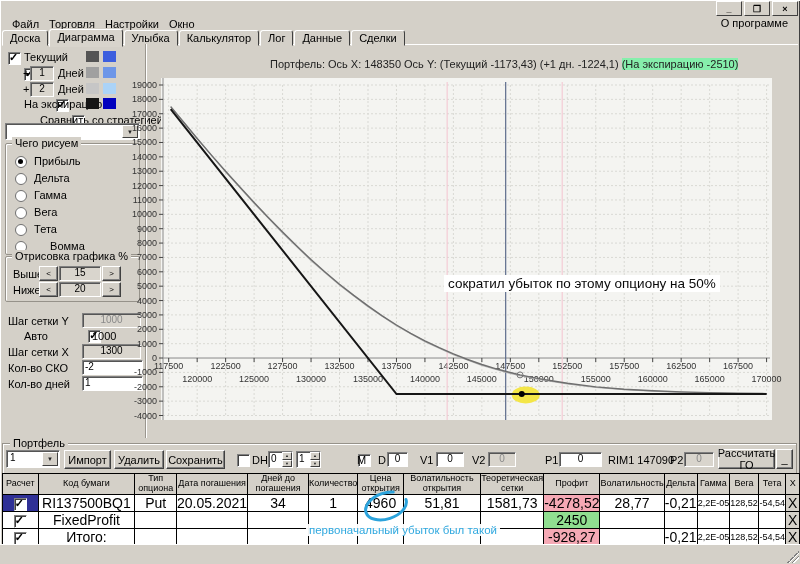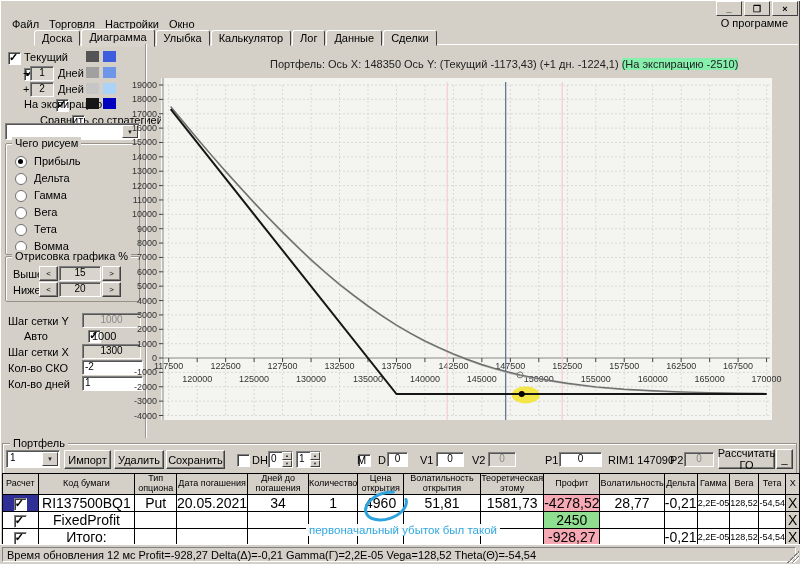--- a/index.html
+++ b/index.html
@@ -15,21 +15,21 @@
   #app-icon:before{content:"";position:absolute;left:1px;bottom:1px;width:3px;height:6px;background:#2a4fd0;}
   #app-icon:after{content:"";position:absolute;left:6px;bottom:1px;width:3px;height:9px;background:#7aa0e8;}
   .win-btn{width:24px;height:13px;background:#d4d0c8;color:#000;font-size:9px;font-weight:bold;
     display:flex;align-items:center;justify-content:center;border:1px solid;border-color:#fff #404040 #404040 #fff;margin-left:2px;}
   #win-btns{position:absolute;right:2px;top:1px;display:flex;}
   
   #menubar{position:absolute;left:2px;top:17px;right:2px;height:13px;display:flex;align-items:center;}
   .menu-item{margin-left:10px;}
   #menu-right{position:absolute;right:10px;top:0;}
   
-  #tabbar{position:absolute;left:2px;top:30px;right:2px;height:14px;border-bottom:1px solid #fff;margin-left:32px;}
+  #tabbar{position:absolute;left:2px;top:30px;right:2px;height:14px;border-bottom:1px solid #fff;}
   .tab{display:inline-block;padding:1px 7px 0 7px;height:13px;border:1px solid;border-color:#fff #404040 #d4d0c8 #fff;
     border-radius:3px 3px 0 0;margin-right:1px;background:#d4d0c8;}
   .tab.active{font-weight:normal;background:#d8d4cc;border-bottom-color:#d8d4cc;position:relative;top:-1px;height:15px;}
   
   #sidebar{position:absolute;left:0;top:44px;width:145px;height:394px;border-right:1px solid #9a968e;}
   .cb{display:inline-block;width:11px;height:11px;background:#fff;border:1px solid;border-color:#808080 #fff #fff #808080;
     box-shadow:inset 1px 1px 0 #404040;position:relative;vertical-align:middle;}
   .cb.checked:before{content:"✓";position:absolute;left:0px;top:-2px;font-size:11px;font-weight:bold;}
   .radio{display:inline-block;width:10px;height:10px;border-radius:50%;background:#fff;border:1px solid #707070;position:relative;vertical-align:middle;}
   .radio.sel:before{content:"";position:absolute;left:2px;top:2px;width:5px;height:5px;border-radius:50%;background:#000;}
@@ -139,21 +139,21 @@
 
     
     <div class="gb" style="left:5px;top:99px;width:133px;height:110px">
       <span class="gb-label">Чего рисуем</span>
       <div id="radio-list">
           <div style="position: absolute; left: 9px; top: 11px; white-space: nowrap;"><span class="radio sel"></span><span style="margin-left: 4px;"> Прибыль</span></div>
           <div style="position: absolute; left: 9px; top: 28px; white-space: nowrap;"><span class="radio"></span><span style="margin-left: 4px;"> Дельта</span></div>
           <div style="position: absolute; left: 9px; top: 45px; white-space: nowrap;"><span class="radio"></span><span style="margin-left: 4px;"> Гамма</span></div>
           <div style="position: absolute; left: 9px; top: 62px; white-space: nowrap;"><span class="radio"></span><span style="margin-left: 4px;"> Вега</span></div>
           <div style="position: absolute; left: 9px; top: 79px; white-space: nowrap;"><span class="radio"></span><span style="margin-left: 4px;"> Тета</span></div>
-          <div style="position: absolute; left: 9px; top: 96px; white-space: nowrap;"><span class="radio"></span><span style="margin-left: 4px; text-align: right;"> Вомма</span></div>
+          <div style="position: absolute; left: 9px; top: 96px; white-space: nowrap;"><span class="radio"></span><span style="margin-left: 20px; text-align: right;"> Вомма</span></div>
         </div>
     </div>
 
     
     <div class="gb" style="left:5px;top:212px;width:133px;height:44px">
       <span class="gb-label">Отрисовка графика %</span>
       <span class="lbl" style="left:7px;top:11px">Выше</span>
       <div class="btn abs sm-btn" style="left:33px;top:9px;width:17px;height:13px">&lt;</div>
       <span class="mini-field" style="left:53px;top:9px;width:40px;height:13px">15</span>
       <div class="btn abs sm-btn" style="left:96px;top:9px;width:17px;height:13px">&gt;</div>
@@ -323,20 +323,21 @@
       <line x1="562.1622889305816" y1="82" x2="562.1622889305816" y2="420" stroke="#f4c3cf" stroke-width="1"></line>
       <line x1="505.67598499061916" y1="82" x2="505.67598499061916" y2="420" stroke="#5c6b8c" stroke-width="1.2"></line>
       <ellipse cx="525.733583489681" cy="395.0987" rx="14" ry="8.5" fill="#f3e53d" opacity="0.95"></ellipse>
       <polyline points="170.7,106.6 197.2,138.7 225.6,171.8 254.1,203.3 282.6,233.0 311.0,260.5 339.5,285.0 368.0,306.7 396.5,325.8 424.9,341.6 453.4,354.7 481.9,365.4 510.3,373.4 520.0,375.6 538.8,379.3 567.3,384.0 595.8,387.5 624.2,389.7 652.7,391.2 681.2,392.3 709.6,393.0 738.1,393.5 766.6,393.8" fill="none" stroke="#b2b2b2" stroke-width="1.2"></polyline>
       <polyline points="170.7,106.6 185.8,124.8 197.2,138.5 211.4,155.1 225.6,171.2 239.9,187.0 254.1,202.5 268.3,217.5 282.6,232.1 296.8,246.1 311.0,259.6 325.3,272.2 339.5,284.2 353.8,295.4 368.0,305.9 382.2,315.8 396.5,325.0 410.7,333.3 424.9,340.8 439.2,347.7 453.4,353.9 467.6,359.5 481.9,364.5 496.1,368.8 510.3,372.5 520.0,374.9 538.8,378.6 553.1,381.0 567.3,383.3 595.8,386.9 624.2,389.2 652.7,390.8 681.2,391.9 709.6,392.7 738.1,393.3 766.6,393.6" fill="none" stroke="#6e6e6e" stroke-width="1.4"></polyline>
       <polyline points="170.7,109.2 396.5,394.1 766.6,394.1" fill="none" stroke="#161616" stroke-width="2"></polyline>
       <circle cx="520.0253283302063" cy="374.88601" r="3" fill="none" stroke="#777"></circle>
       <circle cx="521.733583489681" cy="394.0987" r="3" fill="#000"></circle>
     </svg>
   <div id="chart-header"><span>Портфель: Ось X: 148350 Ось Y:  (Текущий -1173,43)  (+1 дн. -1224,1)  </span><span class="hl">(На экспирацию -2510)</span></div>
+  <div id="chart-annotation">сократил убыток по этому опциону на 50%</div>
 
   
   <div id="portfolio-box"></div>
   <span id="portfolio-label">Портфель</span>
 
   <span class="dd" style="left:6px;top:450px;width:52px;height:16px">
     <span class="dd-val">1</span>
     <span class="dd-btn">▼</span>
   </span>
   <div class="btn abs" style="left:64px;top:450px;width:45px;height:17px">Импорт</div>
@@ -397,21 +398,21 @@
     <thead>
         <tr id="pos-head">
           <th>Расчет</th>
           <th>Код бумаги</th>
           <th>Тип опциона</th>
           <th>Дата погашения</th>
           <th>Дней до погашения</th>
           <th>Количество</th>
           <th>Цена открытия</th>
           <th>Волатильность открытия</th>
-          <th>Теоретическая этому</th>
+          <th>Теоретическая сетки</th>
           <th>Профит</th>
           <th>Волатильность</th>
           <th>Дельта</th>
           <th>Гамма</th>
           <th>Вега</th>
           <th>Тета</th>
           <th>X</th>
         </tr>
       </thead>
     <tbody id="pos-body">
@@ -473,16 +474,15 @@
   </table>
 
   
   <svg id="ink-circle" width="58" height="38">
     <ellipse cx="28" cy="19" rx="21" ry="13" fill="none" stroke="#2ca3dc" stroke-width="3" stroke-linecap="round" stroke-dasharray="92 18" transform="rotate(-18 28 19)"></ellipse>
   </svg>
   <div id="ink-note">первоначальный убыток был такой</div>
 
   
   <div id="statusbar">
-    <div id="status-field">Время обновления 12 мс  Profit=-928,27 Delta(Δ)=-0,21 Gamma(Γ)=2,2E-05 Vega=128,52 Theta(Θ)=-54,54</div>
     <div id="grip"></div>
   </div>
 </div>
 
 </body></html>

